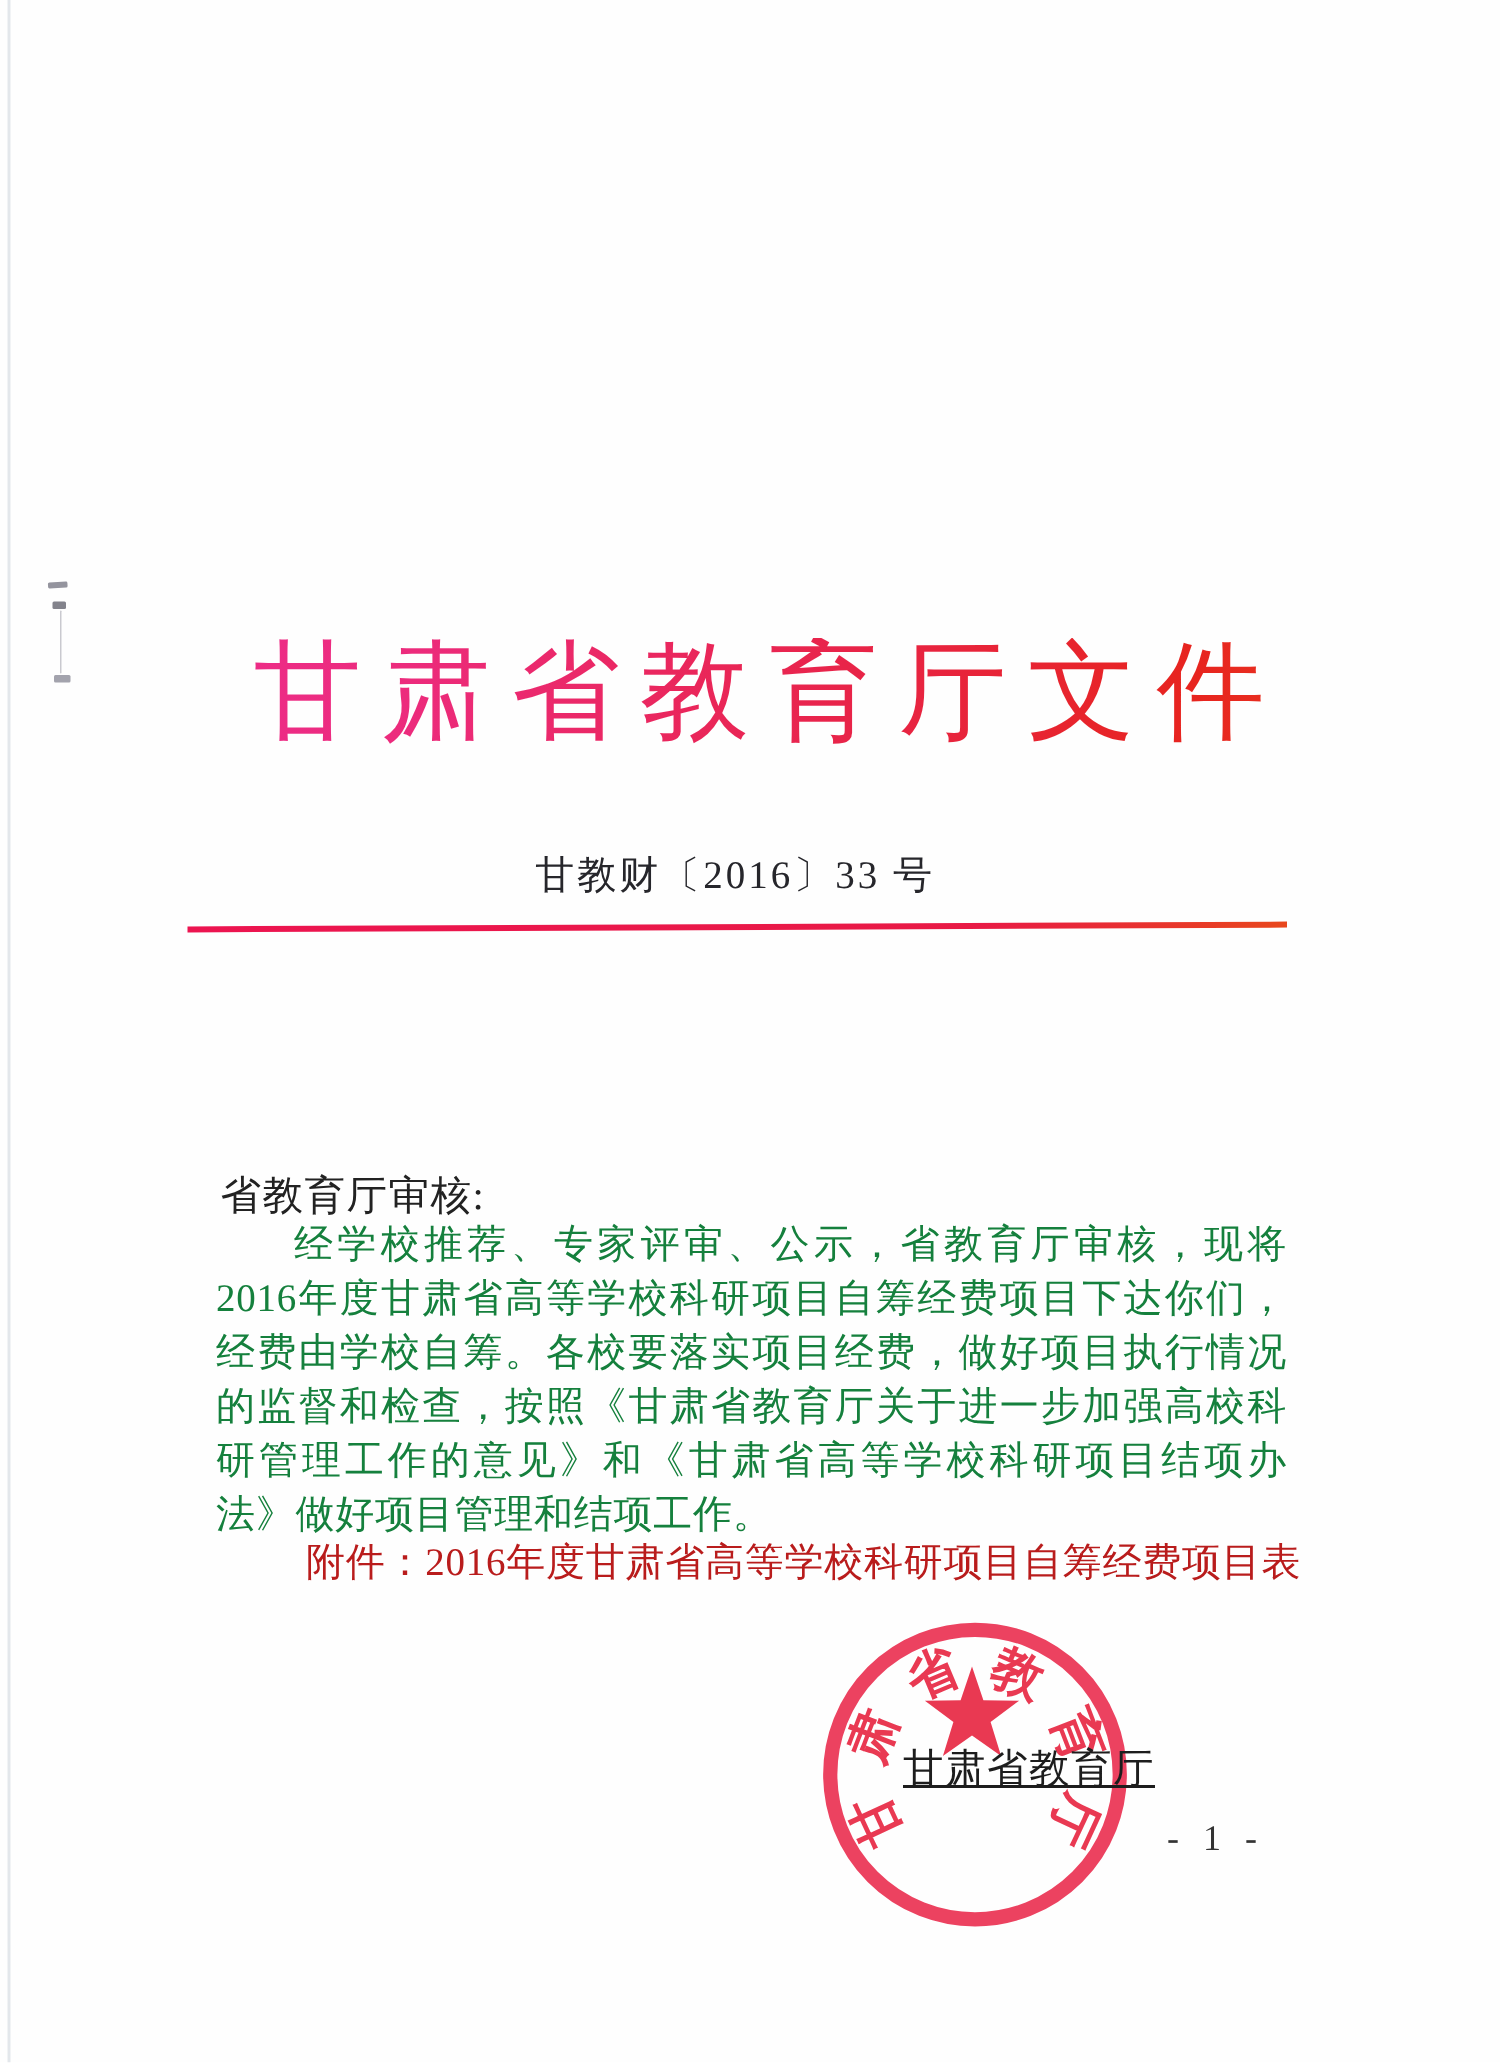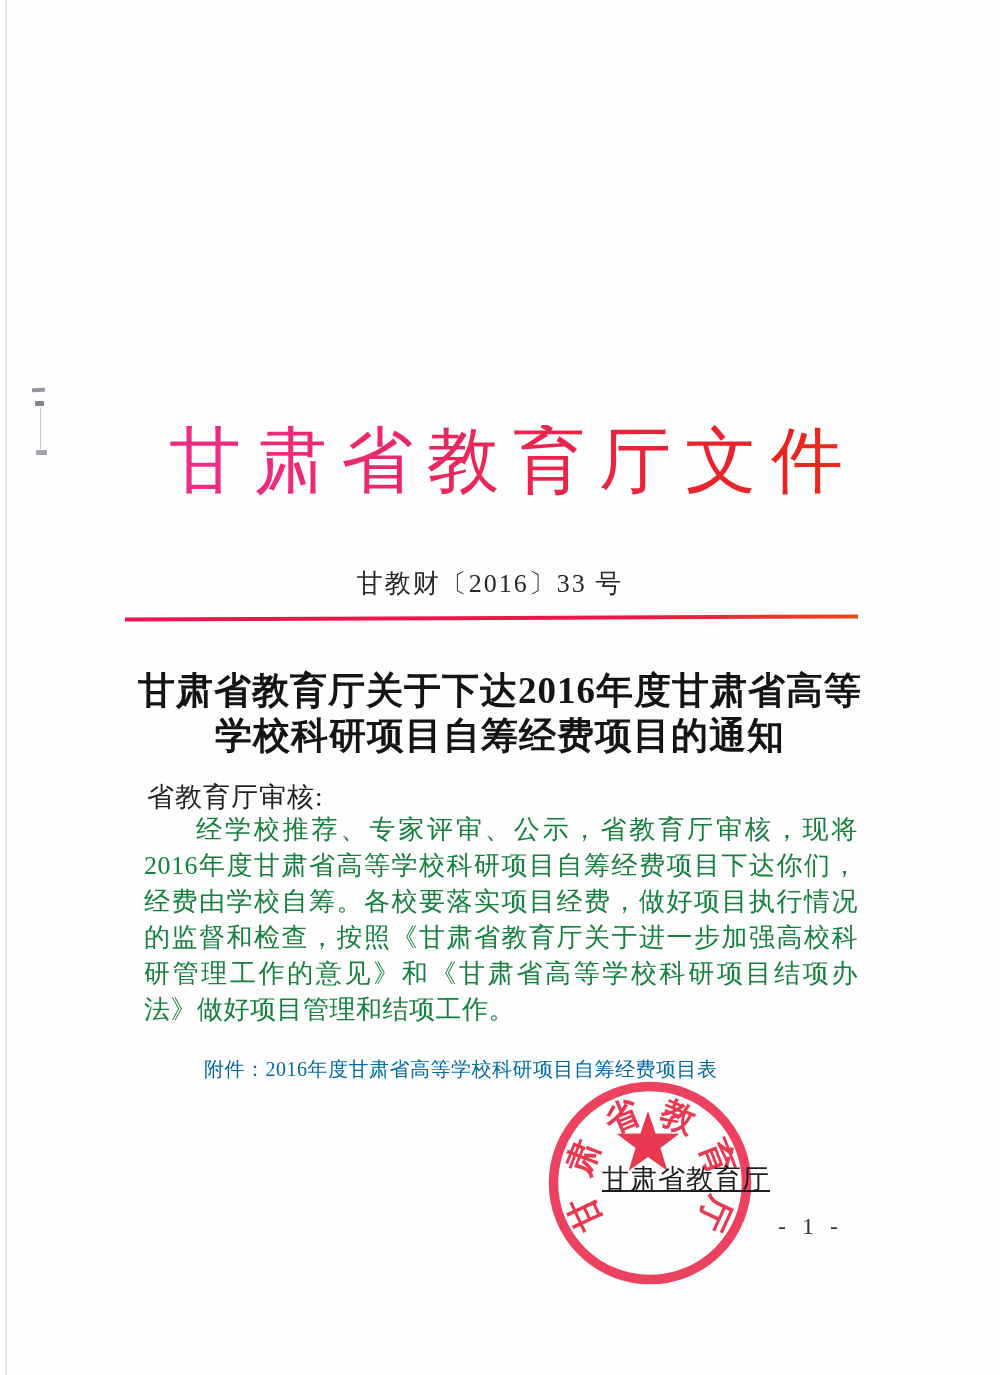--- a/index.html
+++ b/index.html
@@ -35,22 +35,22 @@
                   text-align: center; font-size: 37px; font-weight: 700;
                   line-height: 45px; color: #141414; letter-spacing: 1px; }
 
   .salutation { position: absolute; top: 779px; left: 147px;
                 font-size: 27px; color: #222; letter-spacing: 1px; }
 
   .paragraph { position: absolute; top: 812px; left: 144px; width: 714px; margin: 0;
                font-size: 26px; line-height: 36px; color: #15803d;
                text-align: justify; text-indent: 2em; letter-spacing: 0.5px; }
 
-  .attachment { position: absolute; top: 1056px; left: 204px;
-                font-size: 20px; color: #0369a1; letter-spacing: 0.5px; }
+  .attachment { position: absolute; top: 1024px; left: 204px;
+                font-size: 26px; color: #b91c1c; letter-spacing: 0.5px; }
 
   .seal { position: absolute; left: 545px; top: 1076px; width: 210px; height: 215px;
           mix-blend-mode: multiply; opacity: .93; }
   .seal .ring { fill: none; stroke: #ec3354; stroke-width: 9.5; }
   .seal .star { fill: #e92a45; }
   .seal .sc { fill: #e92a45; font-size: 34px; font-weight: 700;
               text-anchor: middle; dominant-baseline: central;
               font-family: "Liberation Serif", "DejaVu Serif", serif; }
 
   .signer { position: absolute; top: 1161px; left: 540px; width: 230px;
@@ -70,24 +70,20 @@
   <div class="mark m2"></div>
   <div class="mark m3"></div>
   <div class="mark m4"></div>
 
   <h1 class="big-title">甘肃省教育厅文件</h1>
 
   <div class="doc-number">甘教财〔2016〕33 号</div>
 
   <div class="red-line"></div>
 
-  <div class="notice-title">
-    <div>甘肃省教育厅关于下达2016年度甘肃省高等</div>
-    <div>学校科研项目自筹经费项目的通知</div>
-  </div>
 
   <div class="salutation">省教育厅审核:</div>
 
   <p class="paragraph">经学校推荐、专家评审、公示，省教育厅审核，现将2016年度甘肃省高等学校科研项目自筹经费项目下达你们，经费由学校自筹。各校要落实项目经费，做好项目执行情况的监督和检查，按照《甘肃省教育厅关于进一步加强高校科研管理工作的意见》和《甘肃省高等学校科研项目结项办法》做好项目管理和结项工作。</p>
 
   <div class="attachment">附件：2016年度甘肃省高等学校科研项目自筹经费项目表</div>
 
   <svg class="seal" viewBox="0 0 210 215" aria-hidden="true">
     <circle class="ring" cx="105" cy="107" r="96.5"></circle>
     <polygon class="star" points="103,35 110.6,57.5 134.4,57.8 115.4,72 122.4,94.7 103,81 83.6,94.7 90.6,72 71.6,57.8 95.4,57.5"></polygon>

